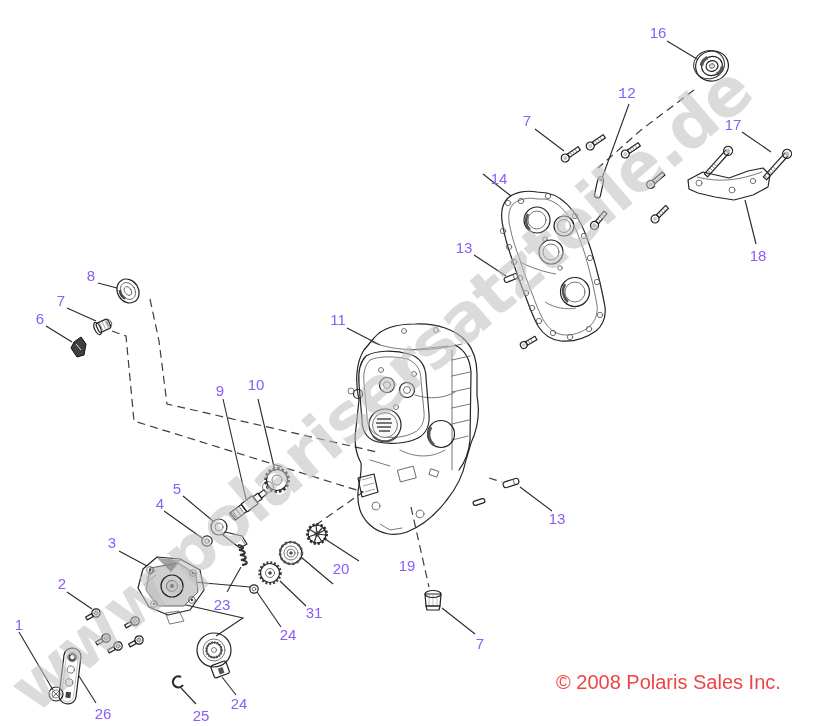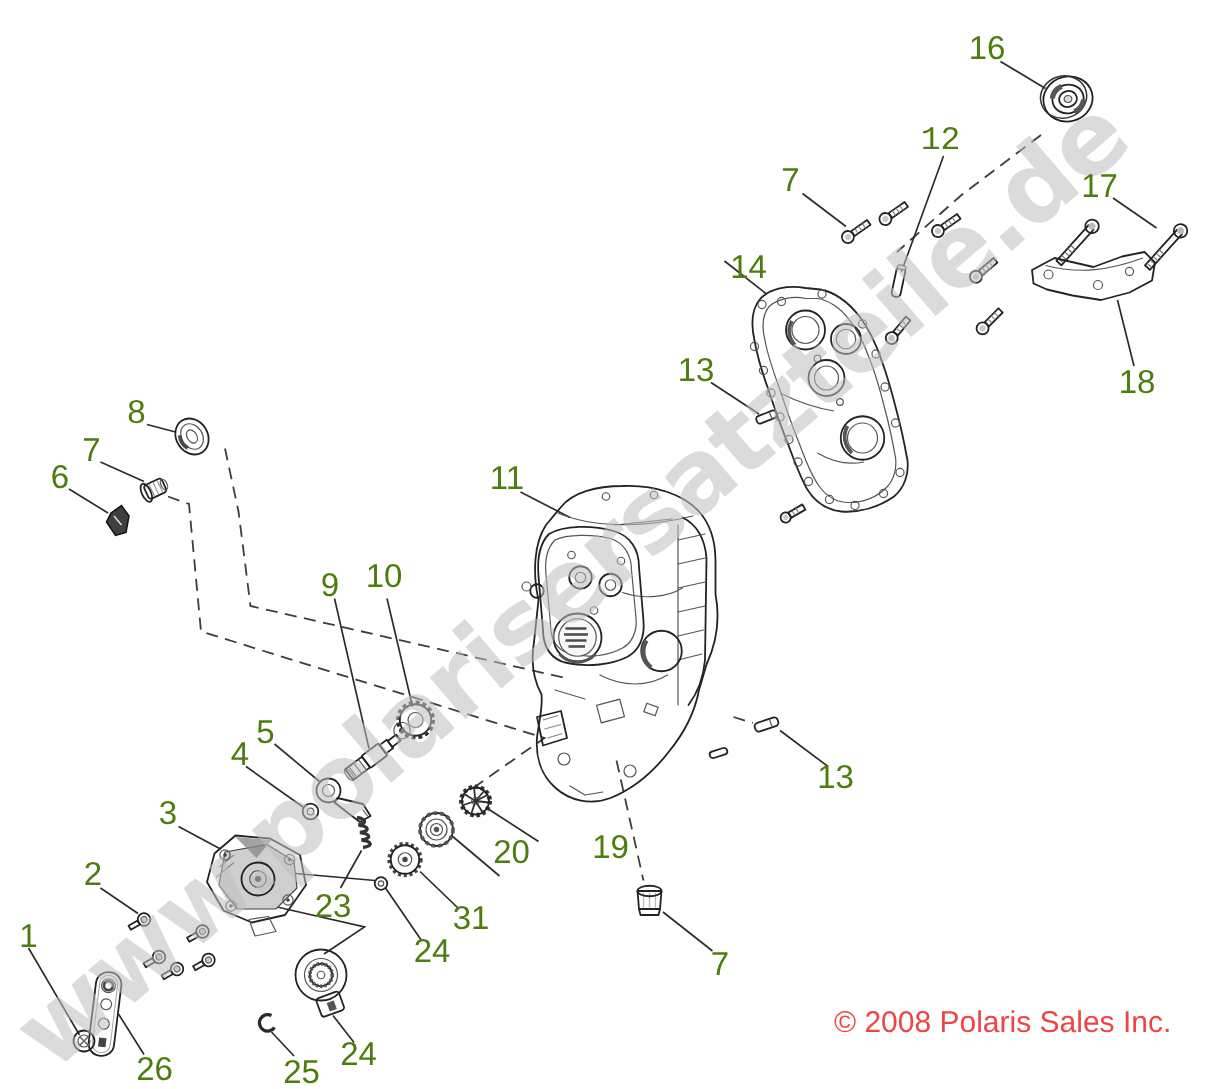--- a/index.html
+++ b/index.html
@@ -6,21 +6,21 @@
   body{width:820px;height:726px;position:relative;overflow:hidden;background:#fff;
        font-family:"Liberation Sans", sans-serif;}
   .stage{position:absolute;inset:0;width:820px;height:726px;}
   svg{position:absolute;left:0;top:0;}
   
   .watermark{position:absolute;left:20px;top:662px;height:72px;line-height:72px;
     font-family:"DejaVu Sans", sans-serif;font-weight:bold;font-size:67px;letter-spacing:-1.5px;
     transform-origin:0 50%;transform:rotate(-40.6deg);opacity:.55;white-space:nowrap;
     pointer-events:none;z-index:5;}
   
-  .callout{position:absolute;transform:translate(-50%,-50%);font-size:22px;color:#4d7c0f;
+  .callout{position:absolute;transform:translate(-50%,-50%);font-size:15px;color:#8b5cf6;
     z-index:6;white-space:nowrap;text-align:right;}
   .copyright{position:absolute;left:556px;top:671px;font-size:20px;color:#1b1b1b;z-index:6;}
   
   .s{stroke:#232323;stroke-width:1.2;fill:none;stroke-linecap:round;stroke-linejoin:round;}
   .thin{stroke:#555;stroke-width:.8;}
   .lead{stroke:#2a2a2a;stroke-width:1.1;fill:none;}
   .dash{stroke:#3d3d3d;stroke-width:1.2;fill:none;stroke-dasharray:8 5;}
 </style>
 </head>
 <body style="background: rgb(255, 255, 255);">

